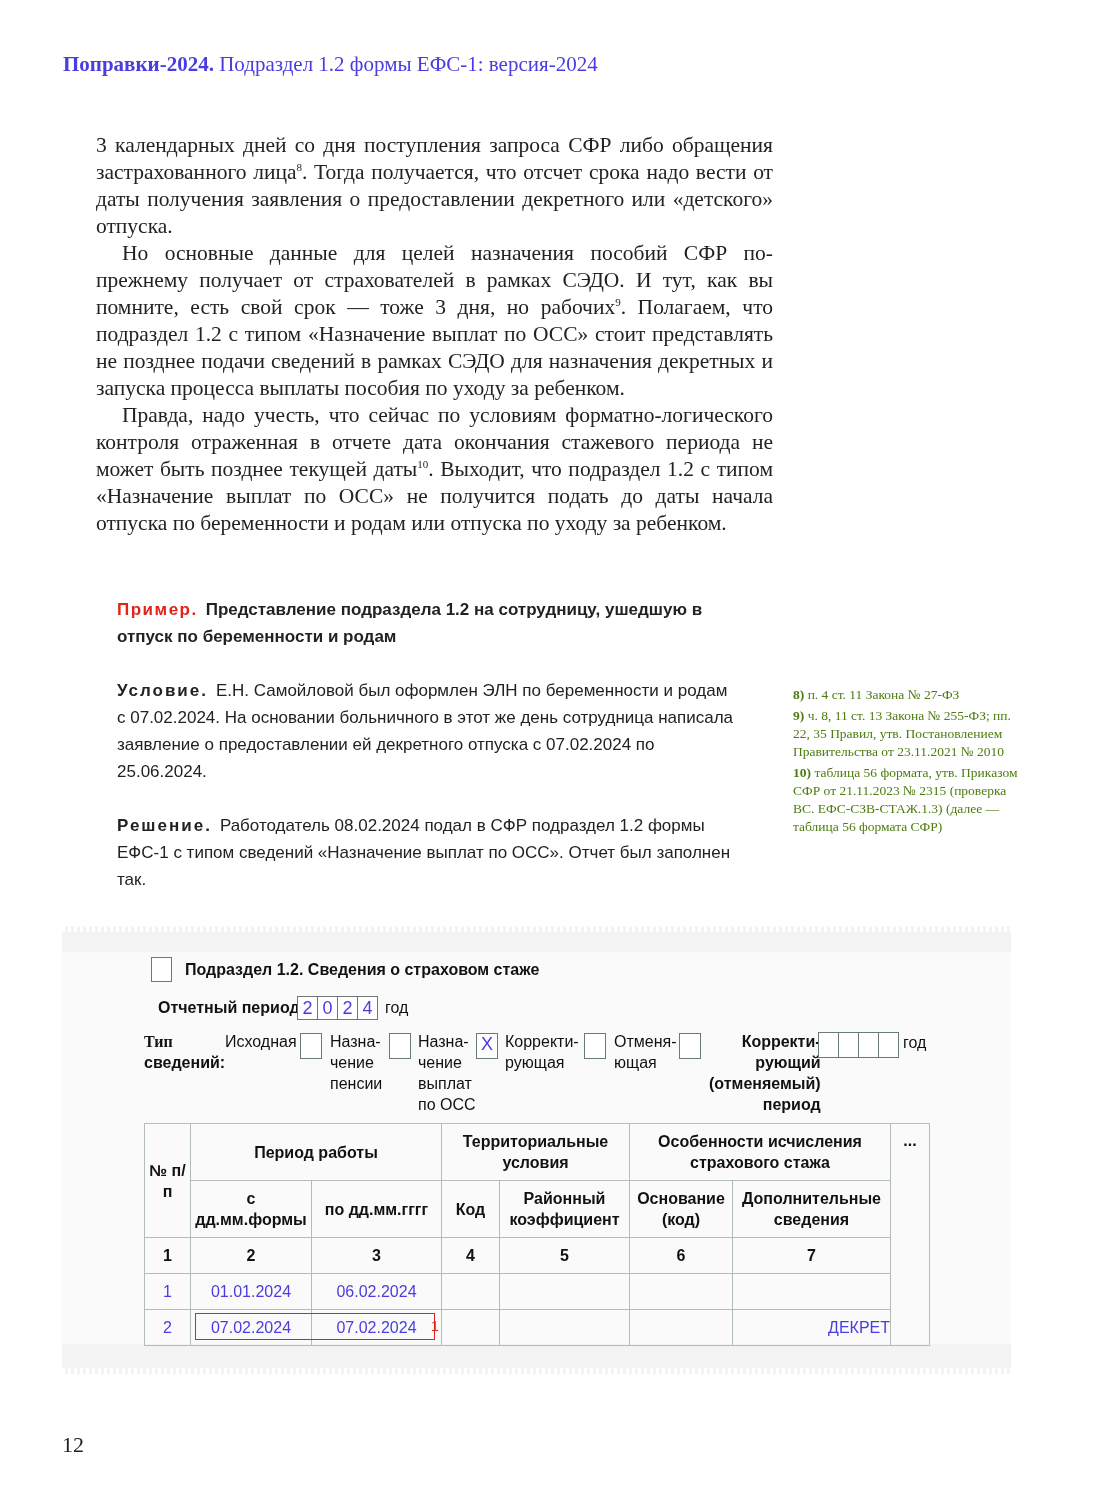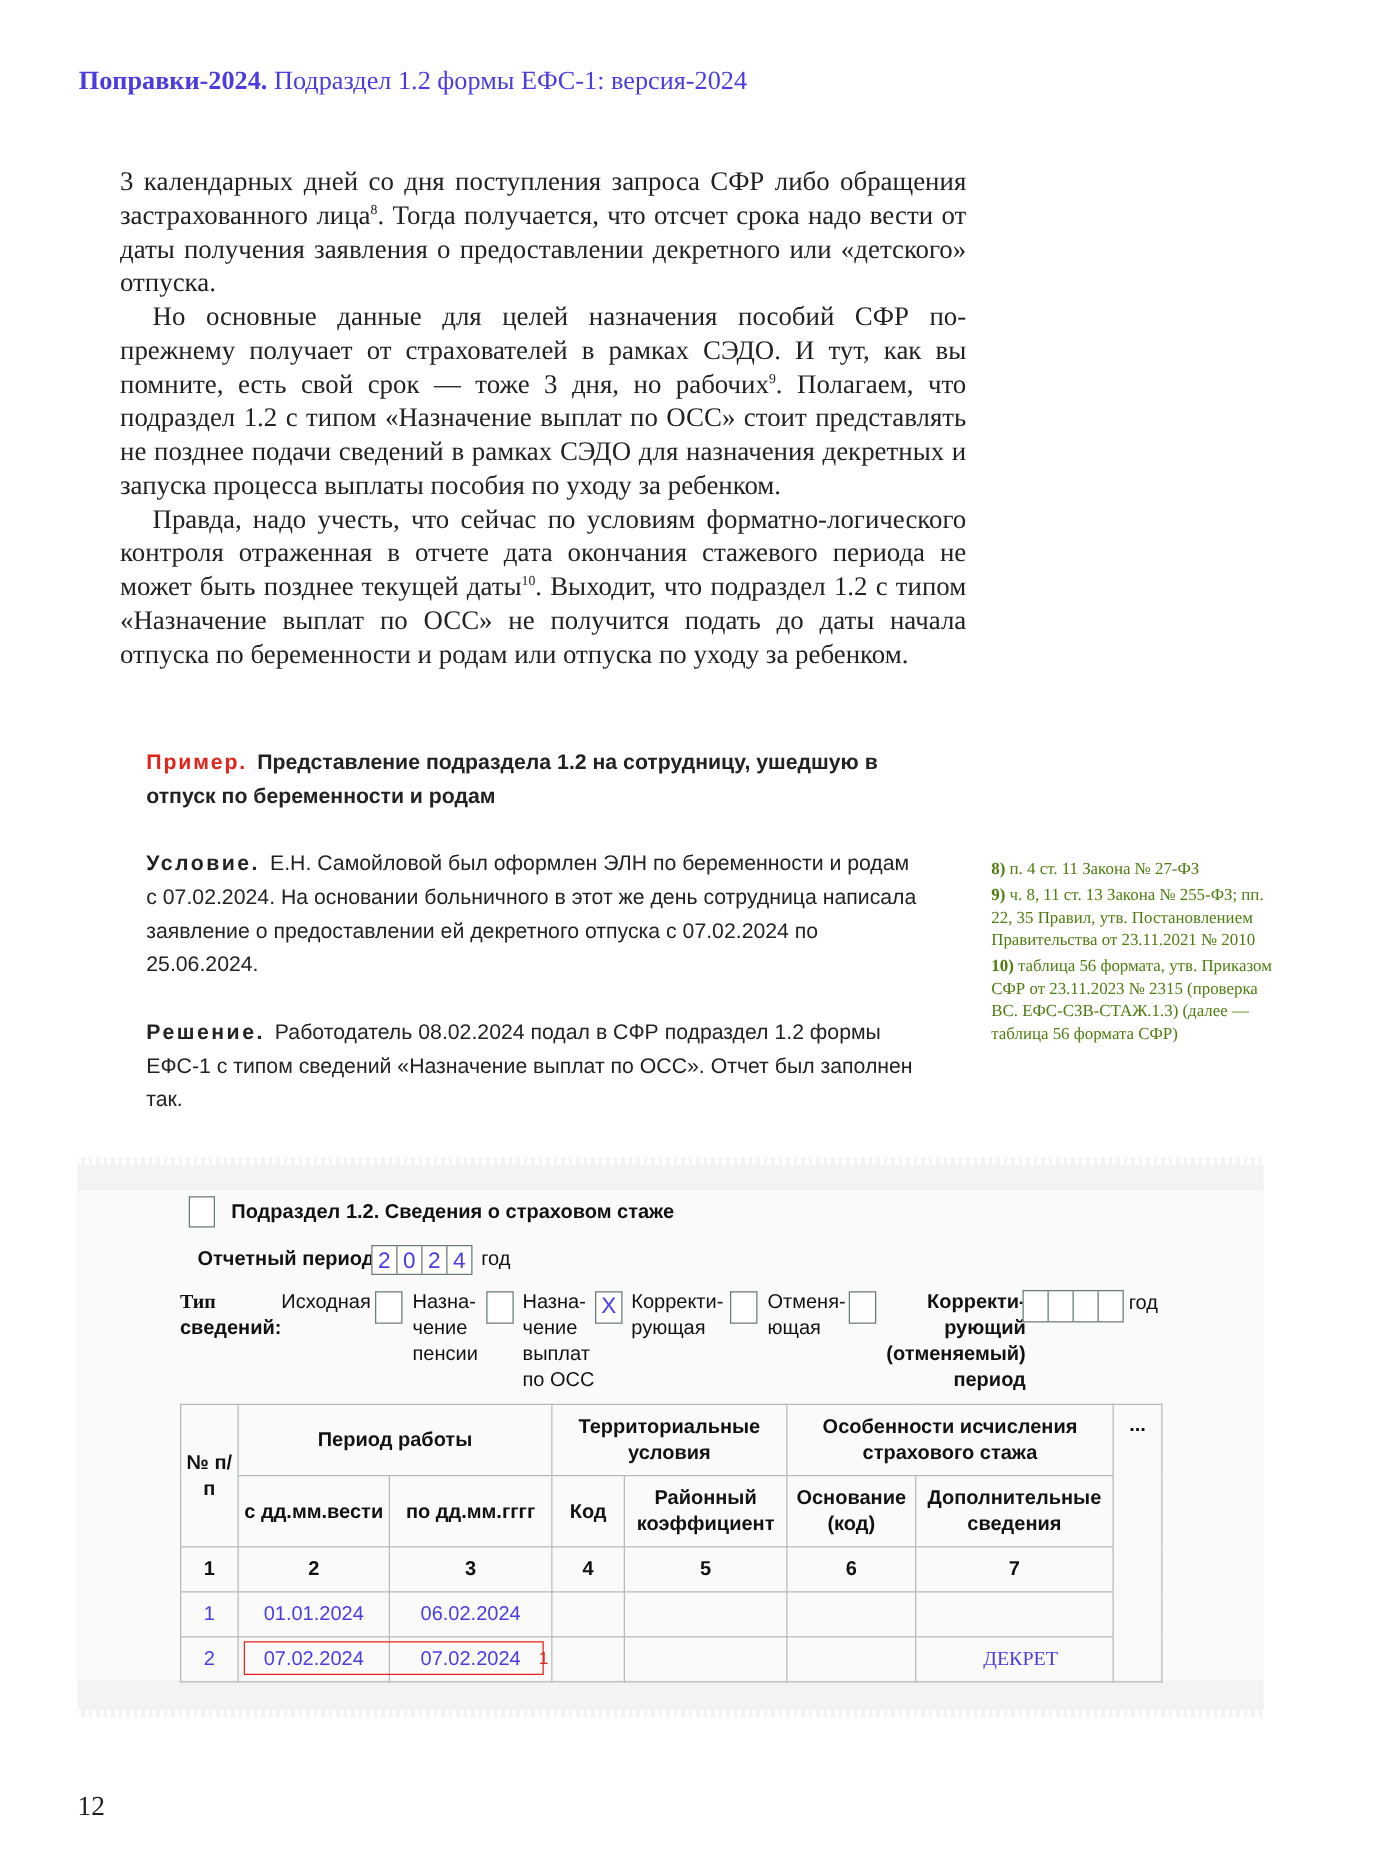--- a/index.html
+++ b/index.html
@@ -62,21 +62,21 @@
 
 <div class="example">
   <p><span class="label-red">Пример.</span><span class="title">Представление подраздела 1.2 на сотрудницу, ушедшую в отпуск по беременности и родам</span></p>
   <p><span class="lbl">Условие.</span><span>Е.Н. Самойловой был оформлен ЭЛН по беременности и родам с 07.02.2024. На основании больничного в этот же день сотрудница написала заявление о предоставлении ей декретного отпуска с 07.02.2024 по 25.06.2024.</span></p>
   <p><span class="lbl">Решение.</span><span>Работодатель 08.02.2024 подал в СФР подраздел 1.2 формы ЕФС-1 с типом сведений «Назначение выплат по ОСС». Отчет был заполнен так.</span></p>
 </div>
 
 <div class="footnotes">
   <p><b>8)</b><span> п. 4 ст. 11 Закона № 27-ФЗ</span></p>
   <p><b>9)</b><span> ч. 8, 11 ст. 13 Закона № 255-ФЗ; пп. 22, 35 Правил, утв. Постановлением Правительства от 23.11.2021 № 2010</span></p>
-  <p><b>10)</b><span> таблица 56 формата, утв. Приказом СФР от 23.11.2023 № 2315 (проверка ВС. ЕФС-СЗВ-СТАЖ.1.3) (далее — таблица 56 формата СФР)</span></p>
+  <p><b>10)</b><span> таблица 56 формата, утв. Приказом СФР от 21.11.2023 № 2315 (проверка ВС. ЕФС-СЗВ-СТАЖ.1.3) (далее — таблица 56 формата СФР)</span></p>
 </div>
 
 <div class="form-bg"></div>
 <div class="form-inner"></div>
 <div class="zig-top"></div>
 <div class="zig-bot"></div>
 
 <div class="form">
   <div class="cb" style="left:151px; top:957px; width:21px; height:25px;"></div>
   <div class="ftxt b" style="left:185px; top:959px;">Подраздел 1.2. Сведения о страховом стаже</div>
@@ -151,21 +151,21 @@
   </colgroup>
   <tbody>
       <tr style="height:57px">
     <th rowspan="2">№ п/п</th>
     <th colspan="2">Период работы</th>
     <th colspan="2">Территориальные условия</th>
     <th colspan="2">Особенности исчисления страхового стажа</th>
     <th rowspan="5" style="vertical-align:top; padding-top:6px; border-bottom:1px solid #b3bcbc;">...</th>
   </tr>
   <tr style="height:57px">
-    <th>с дд.мм.вести</th>
+    <th>с дд.мм.формы</th>
     <th>по дд.мм.гггг</th>
     <th>Код</th>
     <th>Районный коэффициент</th>
     <th>Основание (код)</th>
     <th>Дополнительные сведения</th>
   </tr>
   <tr style="height:36px">
     <th>1</th>
     <th>2</th>
     <th>3</th>
@@ -183,20 +183,20 @@
     <td></td>
     <td></td>
   </tr>
   <tr>
     <td>2</td>
     <td>07.02.2024</td>
     <td>07.02.2024</td>
     <td></td>
     <td></td>
     <td></td>
-    <td style="text-align:center; padding-left:10px;font-family:Liberation Serif, serif;">ДЕКРЕТ</td>
+    <td style="text-align:right; padding-left:10px;">ДЕКРЕТ</td>
   </tr>
 </tbody>
   </table>
 <div class="redbox"></div>
 <div class="red-mark">1</div>
 
 <div class="page-num">12</div>
 
 </body></html>

